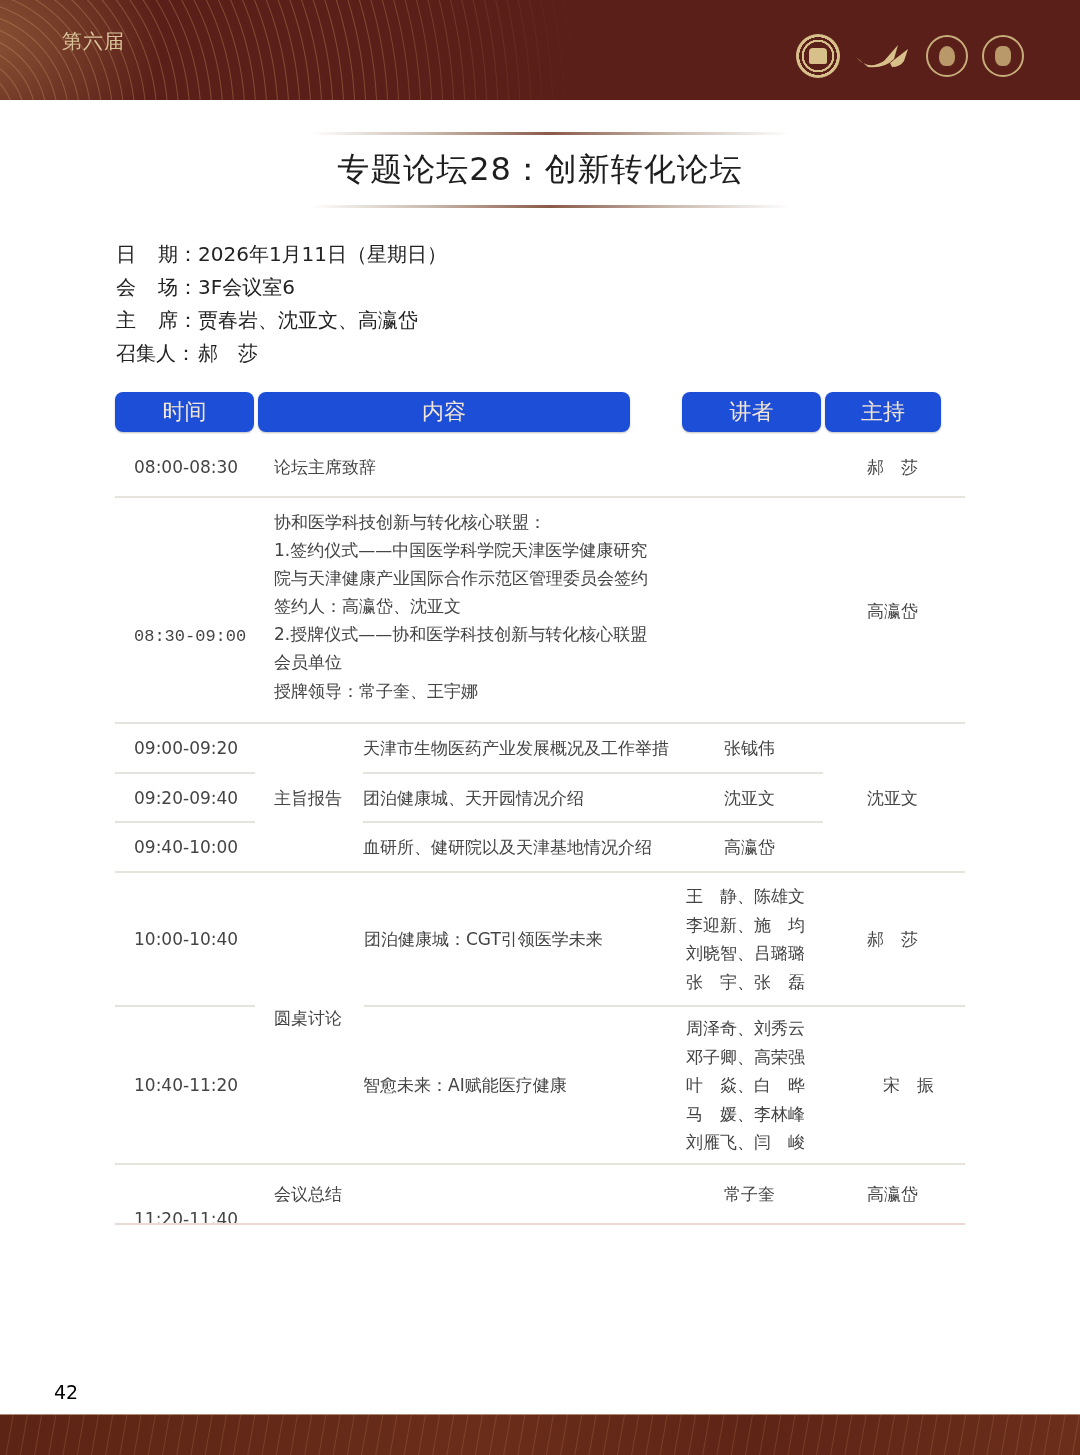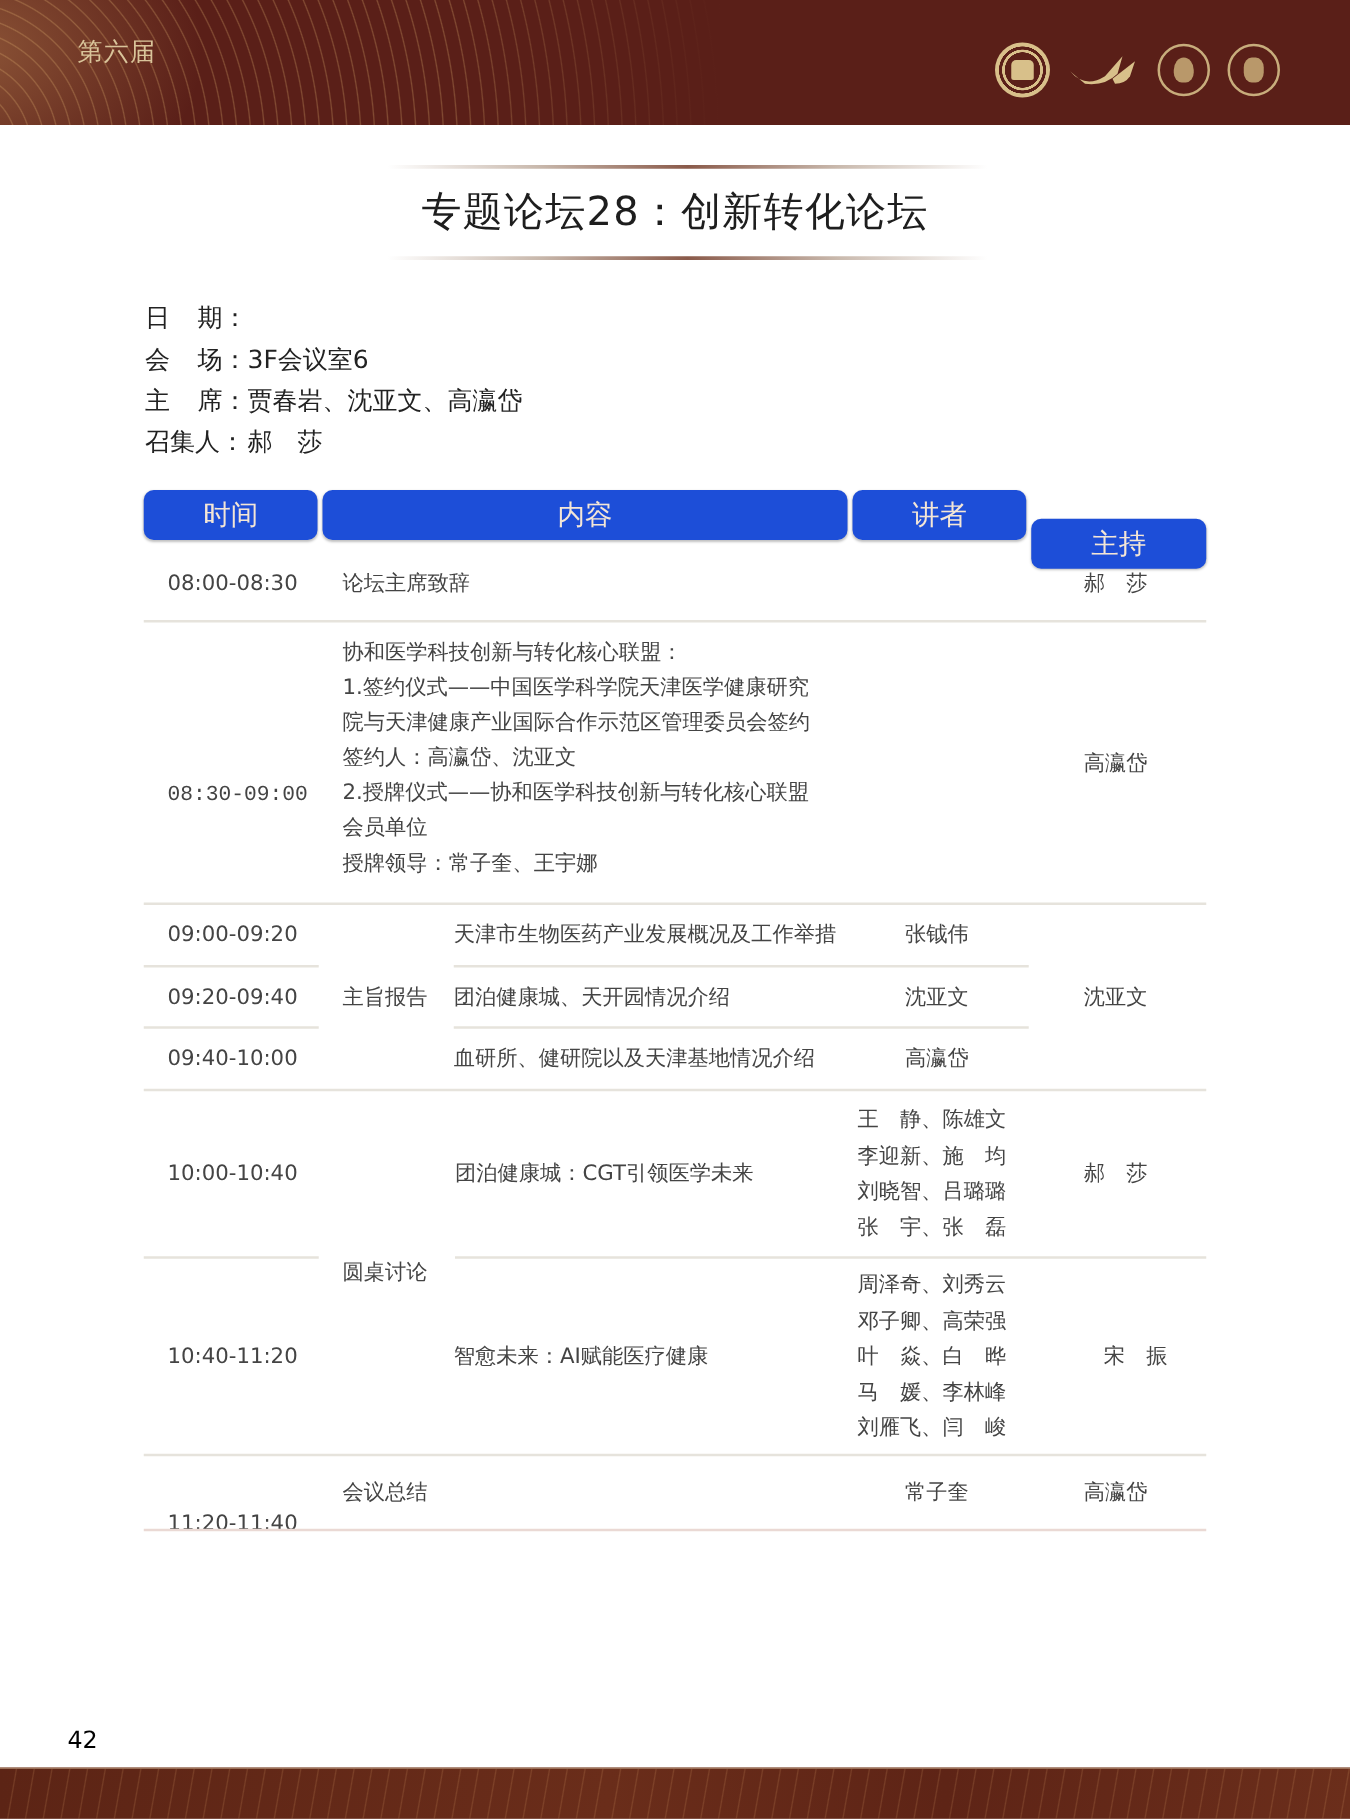--- a/index.html
+++ b/index.html
@@ -108,20 +108,21 @@
 <div class="title-line" style="top:132px;"></div>
 <div class="page-title">专题论坛28：创新转化论坛</div>
 <div class="title-line" style="top:205px;"></div>
 
 <div class="info">
   <div class="info-row">
     <span class="info-label">
         <span>日</span>
         <span>期：</span>
       </span>
+    <span class="info-value">2026年1月11日（星期日）</span>
   </div>
   <div class="info-row">
     <span class="info-label">
         <span>会</span>
         <span>场：</span>
       </span>
     <span class="info-value">3F会议室6</span>
   </div>
   <div class="info-row">
     <span class="info-label">
@@ -132,23 +133,23 @@
   </div>
   <div class="info-row">
     <span class="info-label">
         <span>召集人：</span>
       </span>
     <span class="info-value">郝　莎</span>
   </div>
 </div>
 
 <div class="th" style="left:115px; top:392px; width:139px;">时间</div>
-<div class="th" style="left:258px; top:392px; width:420px;">内容</div>
+<div class="th" style="left:258px; top:392px; width:372px;">内容</div>
 <div class="th" style="left:682px; top:392px; width:139px;">讲者</div>
-<div class="th" style="left:825px; top:392px; width:140px;margin-top:23px;">主持</div>
+<div class="th" style="left:825px; top:392px; width:116px;">主持</div>
 
 <div>
   <div class="cell time" style="top:453px;">08:00-08:30</div>
   <div class="cell" style="left:274px; top:453px;">论坛主席致辞</div>
   <div class="cell" style="left:867px; top:453px;">郝　莎</div>
 </div>
 <div class="divider" style="left:115px; width:850px; top:496px;"></div>
 
 <div>
   <div class="cell time" style="top:623px;font-family:Liberation Mono, monospace;">08:30-09:00</div>

